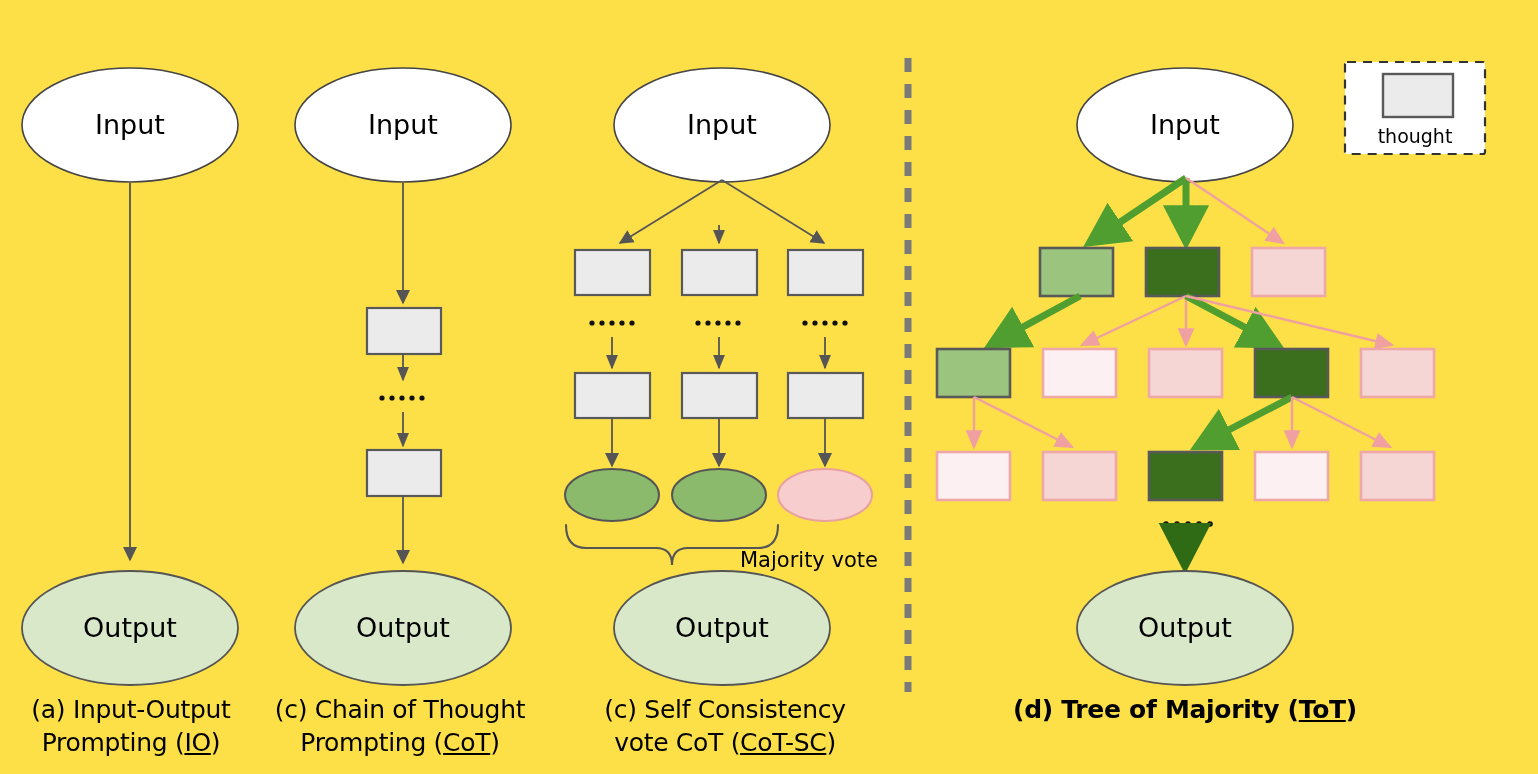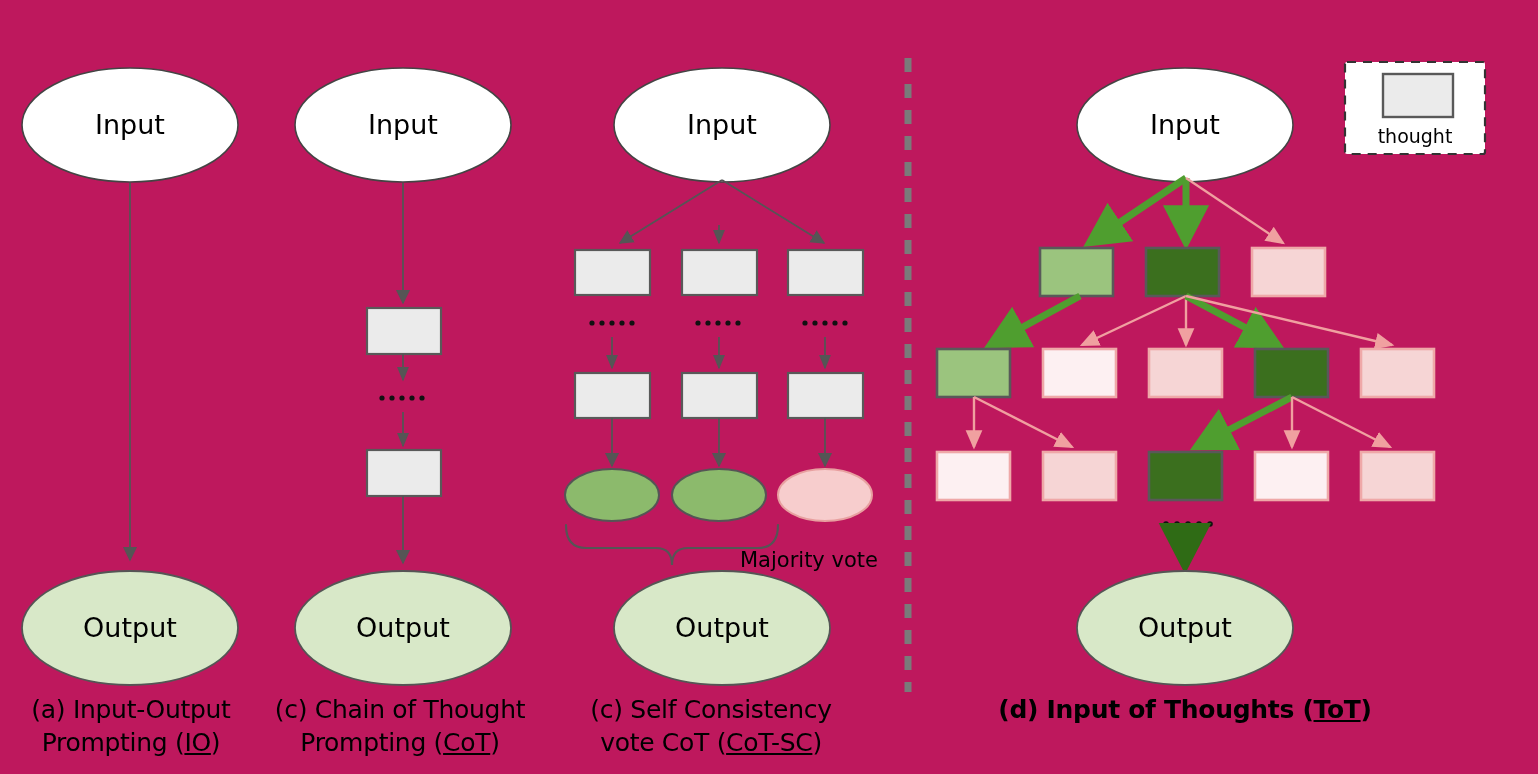--- a/index.html
+++ b/index.html
@@ -1,17 +1,17 @@
 <!DOCTYPE html>
 <html><head>
 <meta charset="utf-8">
 <style>
   html,body{margin:0;padding:0;background:#ffffff;}
   body{width:1538px;height:774px;font-family:"DejaVu Sans","Liberation Sans",sans-serif;}
-  #stage{position:relative;width:1538px;height:774px;overflow:hidden;background:#be185d;}
+  #stage{position:relative;width:1538px;height:774px;overflow:hidden;background:#fde047;}
   svg{display:block;}
   .cap{
     position:absolute;text-align:center;color:#000;
     font-family:"DejaVu Sans","Liberation Sans",sans-serif;
     font-size:25px;line-height:1.30;letter-spacing:-0.3px;
   }
   .cap.bold{font-weight:bold;}
   .u{text-decoration:underline;text-underline-offset:2px;}
   .nodelabel{
     font-family:"DejaVu Sans","Liberation Sans",sans-serif;
@@ -207,22 +207,22 @@
 <div class="cap" style="left:0px; top:694px; width:262px;">
   <div>(a) Input-Output</div>
   <div><span>Prompting (</span><span class="u">IO</span><span>)</span></div>
 </div>
 
 <div class="cap" style="left:250px; top:694px; width:300px;">
   <div>(c) Chain of Thought</div>
   <div><span>Prompting (</span><span class="u">CoT</span><span>)</span></div>
 </div>
 
-<div class="cap" style="left:556px; top:694px; width:310px;">
+<div class="cap" style="left:570px; top:694px; width:310px;">
   <div>(c) Self Consistency</div>
   <div><span>vote CoT (</span><span class="u">CoT-SC</span><span>)</span></div>
 </div>
 
 <div class="cap bold" style="left:940px; top:694px; width:490px;">
-  <div><span>(d) Input of Thoughts (</span><span class="u">ToT</span><span>)</span></div>
+  <div><span>(d) Tree of Majority (</span><span class="u">ToT</span><span>)</span></div>
 </div>
 
 </div>
 
 </body></html>

